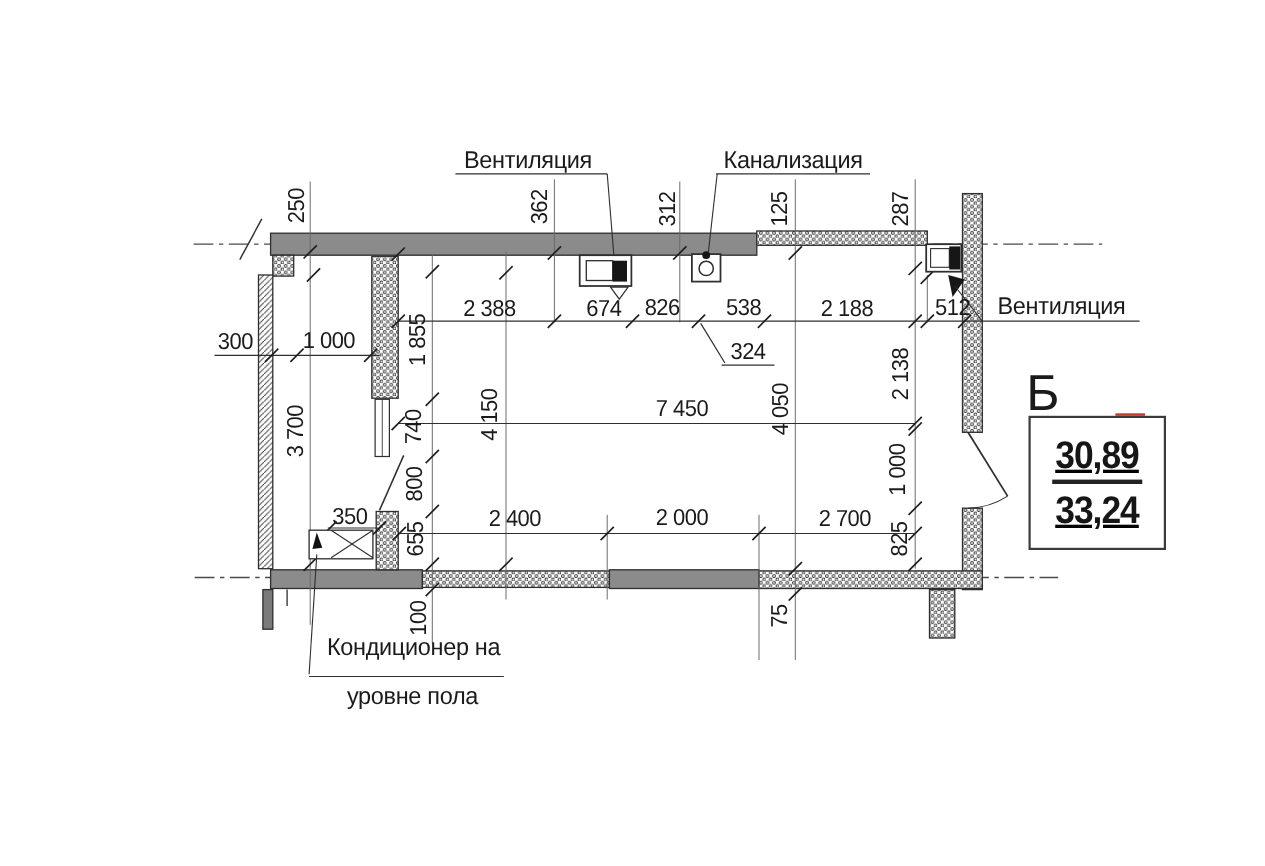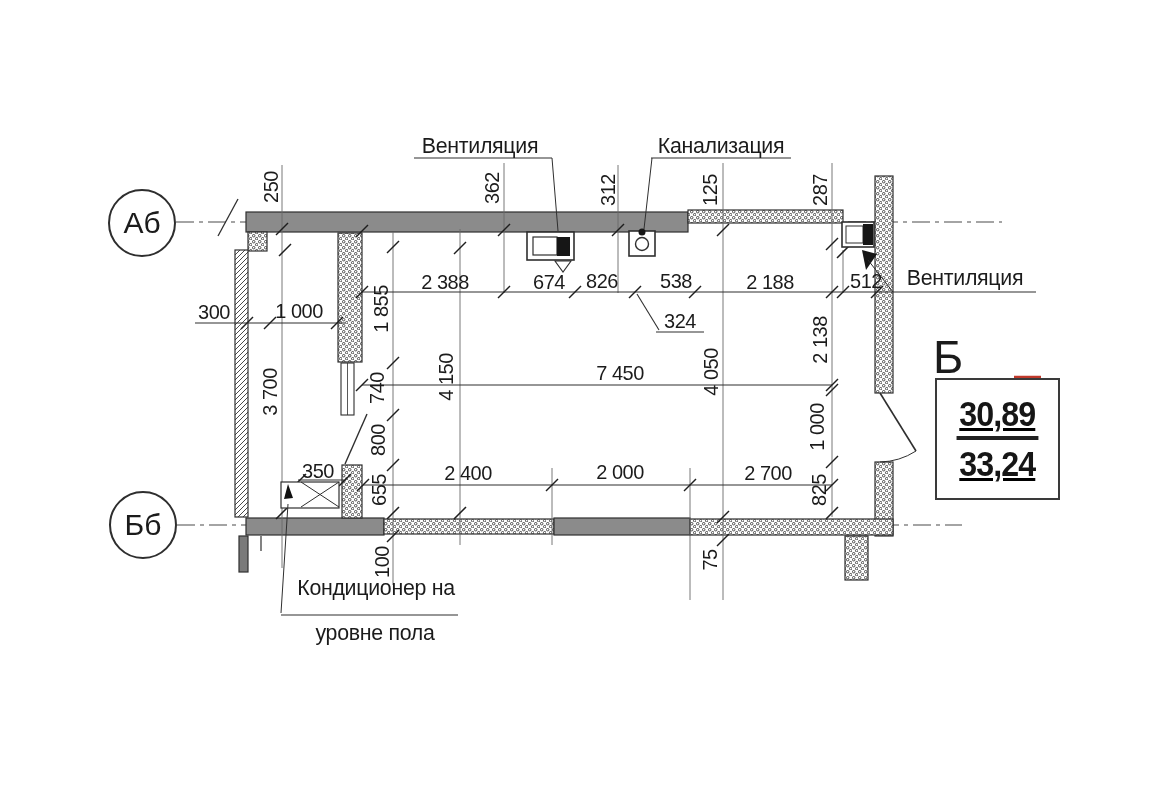--- a/index.html
+++ b/index.html
@@ -215,25 +215,19 @@
   <div class="txt dim rot" style="left:818px;top:490px">825</div>
   <div class="txt dim rot" style="left:709px;top:560px">75</div>
 
   <div class="txt note" style="left:480px;top:146px">Вентиляция</div>
   <div class="txt note" style="left:721px;top:146px">Канализация</div>
   <div class="txt note" style="left:965px;top:278px">Вентиляция</div>
   <div class="txt note" style="left:376px;top:588px">Кондиционер на</div>
   <div class="txt note" style="left:375px;top:633px">уровне пола</div>
   <div class="txt section-big" style="left:948px;top:357px">Б</div>
 
-  <div class="axis-circle" style="left:108px;top:189px">
-    <span>Аб</span>
-  </div>
-  <div class="axis-circle" style="left:109px;top:491px">
-    <span>Бб</span>
-  </div>
 
   <div class="area-box">
     <div class="area-val underlined">30,89</div>
     <div class="area-val">33,24</div>
   </div>
 
 </div>
 
 </body></html>

